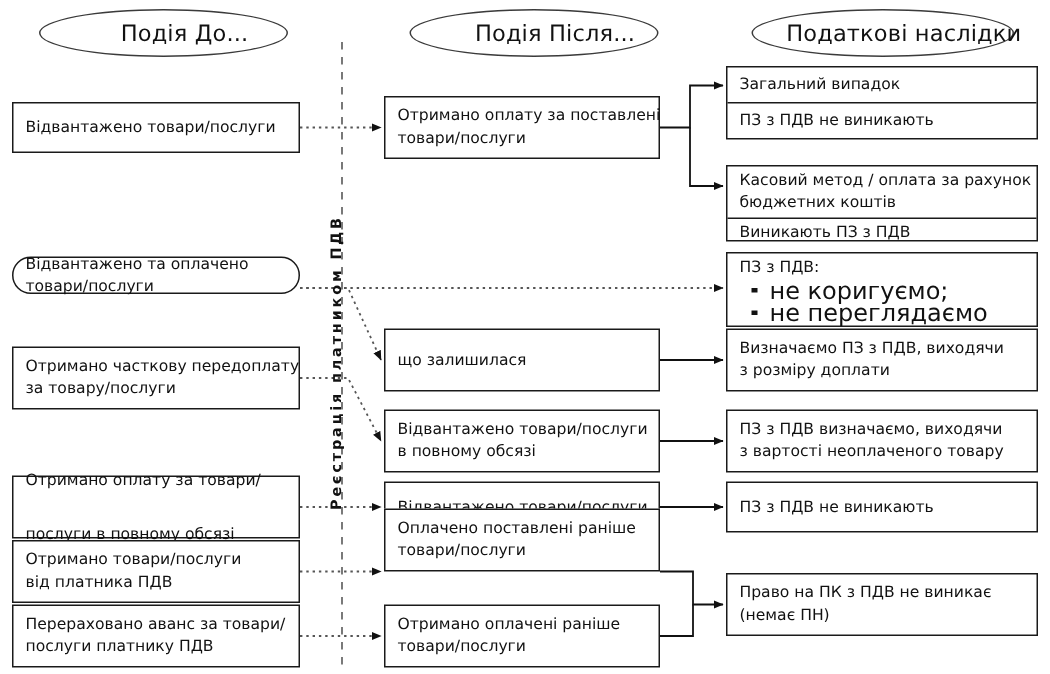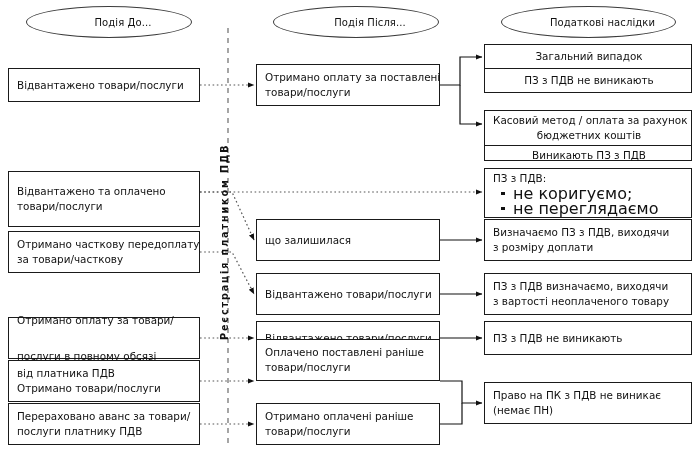--- a/index.html
+++ b/index.html
@@ -29,21 +29,21 @@
     position: absolute;
     border: 1.3px solid #3b3b3b;
     border-radius: 50%;
     background: #ffffff;
     display: flex;
     align-items: center;
     justify-content: center;
     box-sizing: border-box;
   }
   .ellipse span {
-    font-size: 10px;
+    font-size: 15px;
     color: #111111;
     letter-spacing: .1px;
     white-space: nowrap;
     margin-left: 28px;
   }
 
   
   .box {
     position: absolute;
     box-sizing: border-box;
@@ -70,21 +70,20 @@
     display: flex;
     flex-direction: column;
   }
   .stack .cell {
     box-sizing: border-box;
     display: flex;
     flex-direction: column;
     justify-content: center;
     padding: 2px 6px 2px 8px;
     flex: 1 1 auto;
-    text-align: center;
   }
   .stack .cell + .cell {
     border-top: 1.3px solid #1a1a1a;
   }
   .stack .cell .line {
     font-size: 10.4px;
     line-height: 15px;
     color: #111111;
     white-space: nowrap;
   }
@@ -175,56 +174,57 @@
   <div class="ellipse" style="left:501px; top:6px; width:175px; height:32px;">
     <span>Податкові наслідки</span>
   </div>
 
   <div class="vlabel" style="left:219px; top:340px;">Реєстрація платником ПДВ</div>
 
   <div class="box" style="left:8px; top:68px; width:192px; height:34px;">
     <div class="line">Відвантажено товари/послуги</div>
   </div>
 
-  <div class="box" style="left:8px; top:171px; width:192px; height:56px;">
+  <div class="box" style="left:8px; top:171px; width:192px; height:25px;border-radius:20px;">
     <div class="line">Відвантажено та оплачено</div>
     <div class="line">товари/послуги</div>
   </div>
 
   <div class="box" style="left:8px; top:231px; width:192px; height:42px;">
     <div class="line">Отримано часткову передоплату</div>
-    <div class="line">за товари/часткову</div>
+    <div class="line">за товару/послуги</div>
   </div>
 
   <div class="box" style="left:8px; top:317px; width:192px; height:42px;gap:21px;">
     <div class="line">Отримано оплату за товари/</div>
     <div class="line">послуги в повному обсязі</div>
   </div>
 
   <div class="box" style="left:8px; top:360px; width:192px; height:42px;">
+    <div class="line">Отримано товари/послуги</div>
     <div class="line">від платника ПДВ</div>
-    <div class="line">Отримано товари/послуги</div>
   </div>
 
   <div class="box" style="left:8px; top:403px; width:192px; height:42px;">
     <div class="line">Перераховано аванс за товари/</div>
     <div class="line">послуги платнику ПДВ</div>
   </div>
 
   <div class="box" style="left:256px; top:64px; width:184px; height:42px;">
     <div class="line">Отримано оплату за поставлені</div>
     <div class="line">товари/послуги</div>
   </div>
 
   <div class="box" style="left:256px; top:219px; width:184px; height:42px;">
     <div class="line">що залишилася</div>
   </div>
 
   <div class="box" style="left:256px; top:273px; width:184px; height:42px;">
     <div class="line">Відвантажено товари/послуги</div>
+    <div class="line">в повному обсязі</div>
   </div>
 
   <div class="box" style="left:256px; top:321px; width:184px; height:34px;">
     <div class="line">Відвантажено товари/послуги</div>
   </div>
 
   <div class="box" style="left:256px; top:339px; width:184px; height:42px;">
     <div class="line">Оплачено поставлені раніше</div>
     <div class="line">товари/послуги</div>
   </div>

